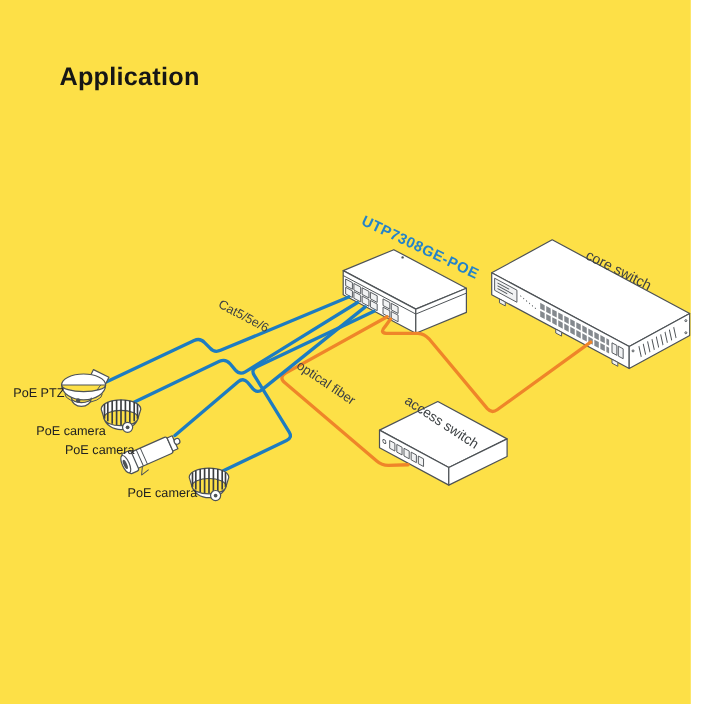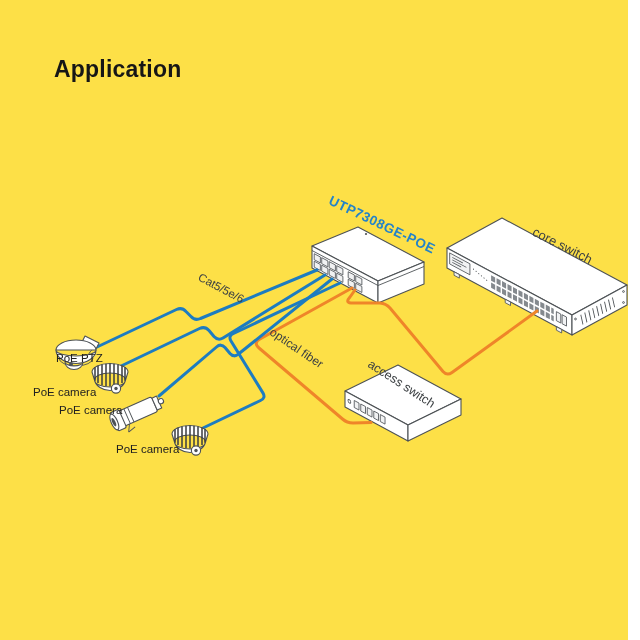--- a/index.html
+++ b/index.html
@@ -9,21 +9,21 @@
   }
   #art{position:absolute;left:0;top:0;}
   .lbl{position:absolute;white-space:nowrap;transform-origin:0 0;}
   .title{left:54px;top:56px;font-size:23px;font-weight:800;letter-spacing:0.2px;color:var(--title-black);}
   .model{left:333px;top:193px;font-size:13.5px;font-weight:700;color:var(--model-blue);transform:rotate(25.5deg);letter-spacing:0.5px;}
   .core{left:537px;top:224px;font-size:13px;color:var(--label-grey);transform:rotate(27deg);}
   .access{left:373px;top:357px;font-size:12.5px;color:var(--label-grey);transform:rotate(33deg);}
   .fiber{left:275px;top:325px;font-size:12px;color:var(--label-grey);transform:rotate(34deg);}
   .cat{left:202px;top:271px;font-size:11.5px;color:var(--label-grey);transform:rotate(28deg);}
   .cam{font-size:11.5px;color:var(--label-black);}
-  .ptz-l{left:12px;top:352px;margin-left:44px;}
+  .ptz-l{left:12px;top:352px;}
   .cam1-l{left:33px;top:386px;}
   .cam2-l{left:59px;top:404px;}
   .cam3-l{left:116px;top:443px;}
 
   
   .art{fill:#ffffff;stroke:var(--line-art);stroke-width:1.1;stroke-linejoin:round;}
   .artline{fill:none;stroke:var(--line-art);stroke-width:0.9;}
   .port{fill:#f1f2f3;stroke:var(--line-art);stroke-width:0.8;}
   .portrow{fill:none;stroke:#84898e;stroke-width:5.4;}
   .rib{fill:none;stroke:#3a3d40;stroke-width:1.5;}

